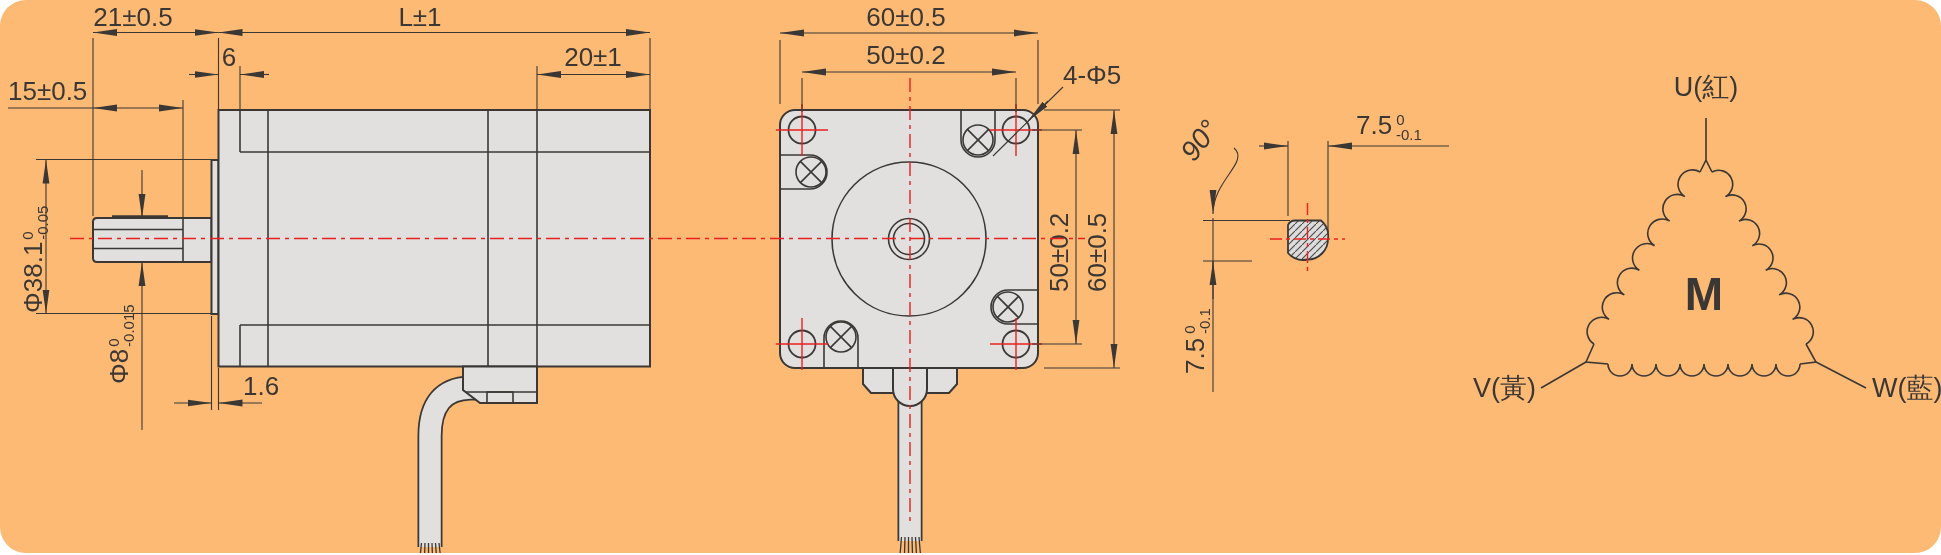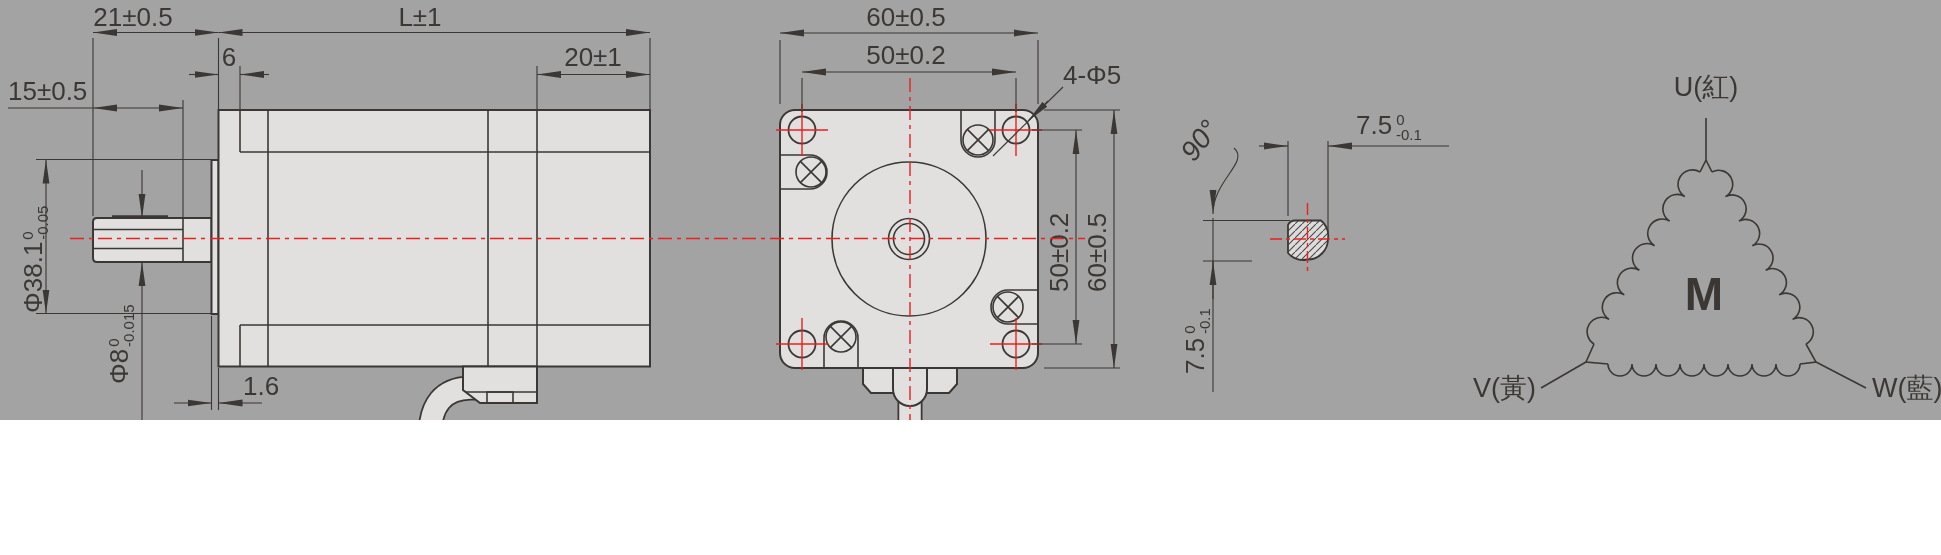--- a/index.html
+++ b/index.html
@@ -1,17 +1,17 @@
 <!DOCTYPE html>
 <html style="--line: #3b3734; --fill: #e1e0de; --red: #e8201f;"><head>
 <meta charset="utf-8">
 <style>
   html,body{margin:0;padding:0;background:#ffffff;}
-  #stage{position:relative;width:1941px;height:420px;background:#a3a3a3;overflow:hidden;
-         font-family:"Liberation Sans",sans-serif;}
+  #stage{position:relative;width:1941px;height:553px;background:#fdba74;overflow:hidden;
+         font-family:"Liberation Sans",sans-serif;border-radius:26px;}
   svg{position:absolute;left:0;top:0;}
   .outline{fill:var(--fill,#e1e0de);stroke:var(--line,#3b3734);stroke-width:2;}
   .thin  {fill:none;stroke:var(--line,#3b3734);stroke-width:1.6;}
   .thick {fill:none;stroke:var(--line,#3b3734);stroke-width:2.4;}
   .dim   {fill:none;stroke:var(--line,#3b3734);stroke-width:1.1;}
   .red   {fill:none;stroke:var(--red,#e8201f);stroke-width:1.4;}
   .reddash{stroke-dasharray:14 5 4 5;}
   .hole  {fill:var(--fill,#e1e0de);stroke:var(--line,#3b3734);stroke-width:1.8;}
   .dimtext{font-family:"Liberation Sans",sans-serif;font-size:26px;fill:var(--line,#3b3734);}
   .tol{font-size:15px;}

